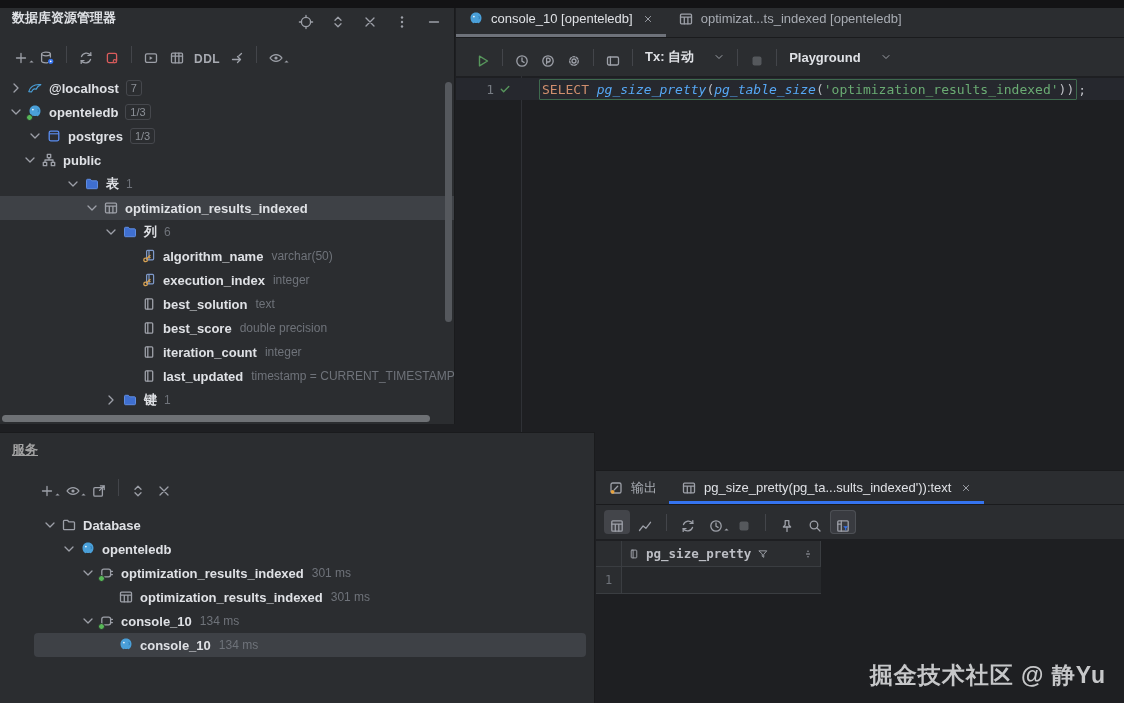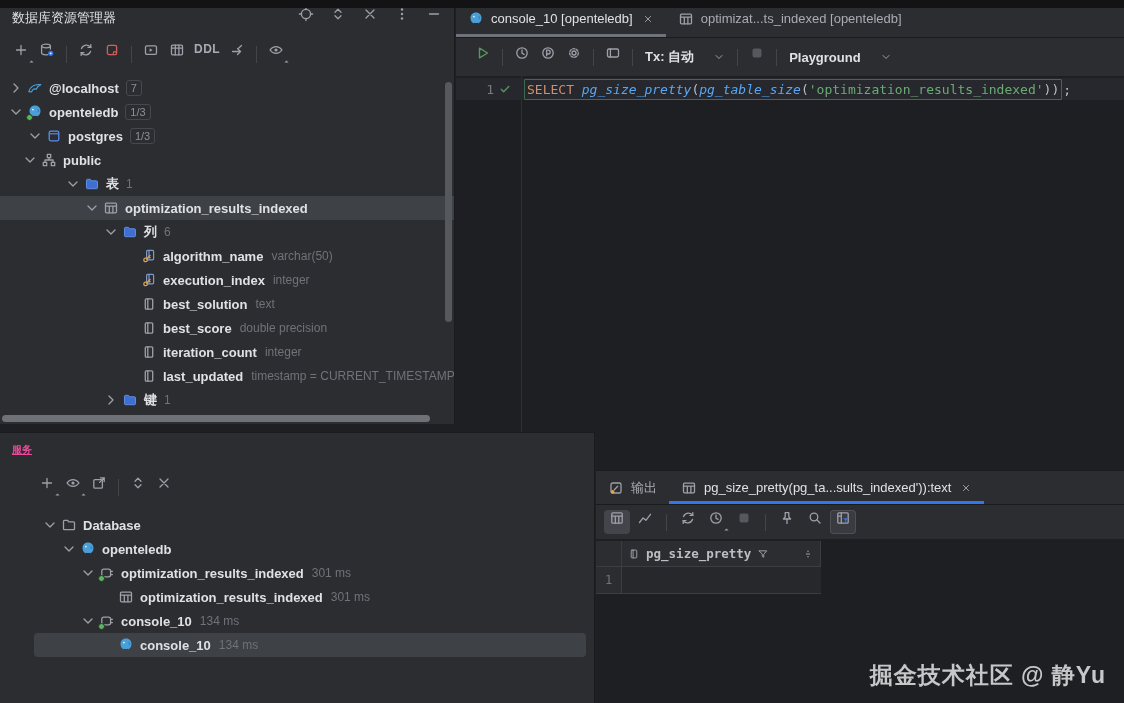--- a/index.html
+++ b/index.html
@@ -11,35 +11,35 @@
   
   .explorer { position:absolute; left:0; top:8; width:455px; height:424px; background:#2b2d30; border-right:1px solid #1a1b1d; z-index:2; }
   .editor   { position:absolute; left:456px; top:8; width:668px; height:462px; background:#1e1f22; z-index:1; }
   .services { position:absolute; left:0; top:432px; width:595px; height:271px; background:#2b2d30; border-top:1px solid #1a1b1d; border-right:1px solid #1a1b1d; z-index:3; }
   .output   { position:absolute; left:596px; top:470px; width:528px; height:233px; background:#1e1f22; border-top:1px solid #1a1b1d; z-index:3; }
 
   
   .icon { width:16px; height:16px; display:inline-flex; align-items:center; justify-content:center; flex:none; position:relative; }
   .icon svg { width:16px; height:16px; display:block; }
   .icon.small, .icon.small svg { width:12px; height:12px; }
-  .tbtn { min-width:26px; height:24px; border-radius:4px; display:flex; align-items:flex-start; justify-content:center; position:relative; padding:0 4px; cursor:default; }
+  .tbtn { min-width:26px; height:24px; border-radius:4px; display:flex; align-items:flex-end; justify-content:center; position:relative; padding:0 4px; cursor:default; }
   .tbtn.selected { background:#43454a; }
   .tbtn.boxed { box-shadow:inset 0 0 0 1px #4d5055; background:#393b40; }
   .tsep { width:1px; height:17px; background:#43454a; margin:0 6px; flex:none; }
   .dd-tri { position:absolute; right:1px; bottom:2px; width:0; height:0; border-left:3.5px solid transparent; border-top:3.5px solid #9da0a8; transform:rotate(-45deg); }
   .txtbtn { display:flex; align-items:center; gap:19px; color:#dfe1e5; font-size:13px; font-weight:600; padding:0 6px; height:24px; border-radius:4px; }
   .green-dot { position:absolute; left:-1px; bottom:-1px; width:7px; height:7px; border-radius:50%; background:#57b857; border:1.5px solid #2b2d30; }
 
   .badge { margin-left:7px; font-size:11px; color:#8c9097; border:1px solid #46484d; border-radius:3px; padding:0 4px; line-height:14px; }
   .hint  { margin-left:8px; font-size:12px; color:#6f737a; white-space:nowrap; }
   .count { margin-left:7px; font-size:12px; color:#6f737a; }
 
   
   .pnl-header { height:36px; display:flex; align-items:center; padding:0 10px 0 12px; }
-  .pnl-title { font-size:13px; font-weight:400; color:#dfe1e5; flex:1; }
+  .pnl-title { font-size:13px; font-weight:700; color:#dfe1e5; flex:1; }
   .hdr-icons { display:flex; align-items:center; gap:12px; }
   .toolbar { height:36px; display:flex; align-items:center; padding-left:8px; }
   .ddl-label { font-size:12px; font-weight:700; color:#a8abb2; letter-spacing:.5px; }
   .tree { position:absolute; left:0; top:76px; right:0; }
   .trow { height:24px; display:flex; align-items:center; font-size:13px; color:#dfe1e5; white-space:nowrap; cursor:default; }
   .trow .chev { width:16px; height:16px; flex:none; display:inline-flex; align-items:center; justify-content:center; margin-right:3px; }
   .trow .lbl { font-weight:600; }
   .trow.selected { background:#3e4146; }
   .services .trow.selected { border-radius:4px; }
 
@@ -53,29 +53,29 @@
   .tab .underline { position:absolute; left:0; right:0; bottom:0; height:3px; background:#6e727a; }
   .output .tab .underline { height:3px; background:#3574f0; }
   .tab .close { color:#868a91; font-size:13px; margin-left:2px; }
   .ed-toolbar { height:38px; background:#2b2d30; display:flex; align-items:center; padding-left:14px; }
   .code-area { position:absolute; left:0; top:76px; right:0; bottom:0; background:#1e1f22; }
   .gutter-line { position:absolute; left:65px; top:0; bottom:0; width:1px; background:#2f3136; }
   .code-line { position:absolute; left:0; top:2px; right:0; height:22px; display:flex; align-items:center; }
   .code-line.current { background:#26282e; }
   .gut { width:65px; flex:none; display:flex; align-items:center; justify-content:flex-end; gap:5px; padding-right:10px; }
   .lineno { font-family:"DejaVu Sans Mono",monospace; font-size:13px; color:#767b82; }
-  .stmt-box { margin-left:3px; border:1px solid #3e6a4e; border-radius:1px; padding:1px 2px; font-family:"DejaVu Sans Mono",monospace; font-size:13px; line-height:17px; }
+  .stmt-box { margin-left:18px; border:1px solid #3e6a4e; border-radius:1px; padding:1px 2px; font-family:"DejaVu Sans Mono",monospace; font-size:13px; line-height:17px; }
   .semi { font-family:"DejaVu Sans Mono",monospace; font-size:13px; color:#bcbec4; margin-left:1px; }
   .tk-keyword { color:#cf8e6d; }
   .tk-function { color:#56a8f5; font-style:italic; }
   .tk-punct { color:#bcbec4; }
   .tk-string { color:#6aab73; }
 
   
-  .svc-title { height:34px; display:flex; align-items:center; padding-left:12px; font-size:10px; font-weight:700; color:#ec4899;text-decoration:underline; }
+  .svc-title { height:34px; display:flex; align-items:center; padding-left:12px; font-size:13px; font-weight:700; color:#a3a3a3;text-decoration:underline; }
   .svc-strip { position:absolute; left:0; top:34px; bottom:0; width:34px; display:flex; flex-direction:column; align-items:center; }
   .svc-tx { margin-top:10px; font-size:11px; font-weight:700; color:#9da0a8; position:relative; padding-right:4px; }
   .svc-tx .dd-tri { right:-4px; bottom:0; }
   .svc-strip hr { width:26px; border:none; border-top:1px solid #43454a; margin:10px 0 12px; }
   .svc-square { width:13px; height:13px; border-radius:3px; background:#55585c; }
   .svc-toolbar { position:absolute; left:34px; top:38px; height:32px; display:flex; align-items:center; }
   .svc-tree { position:absolute; left:34px; top:80px; right:8px; }
 
   
   .out-toolbar { height:34px; background:#2b2d30; display:flex; align-items:center; padding-left:8px; gap:2px; }

